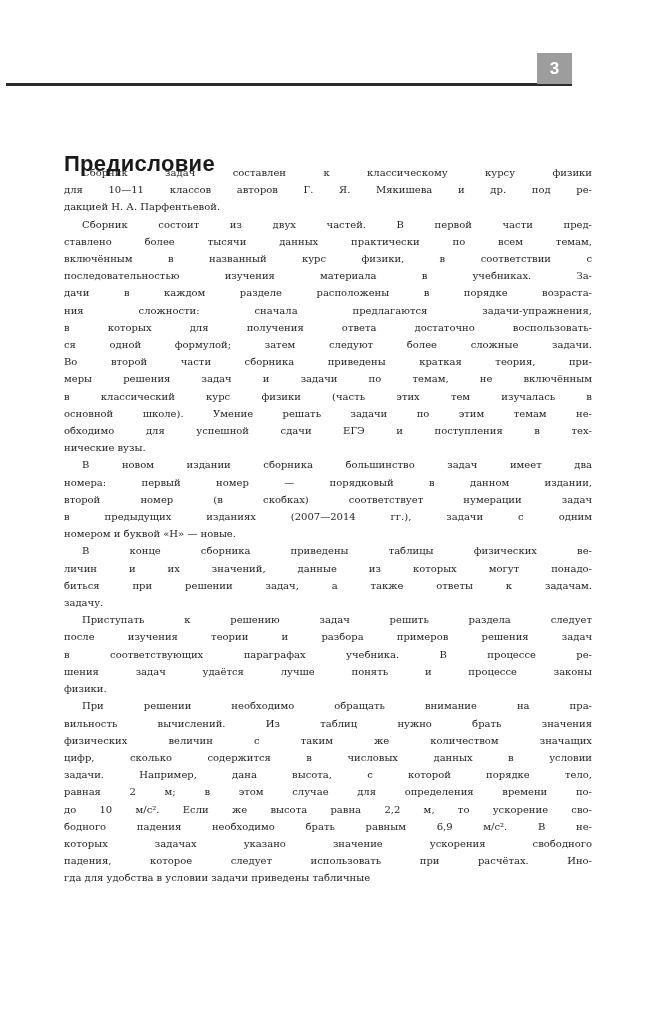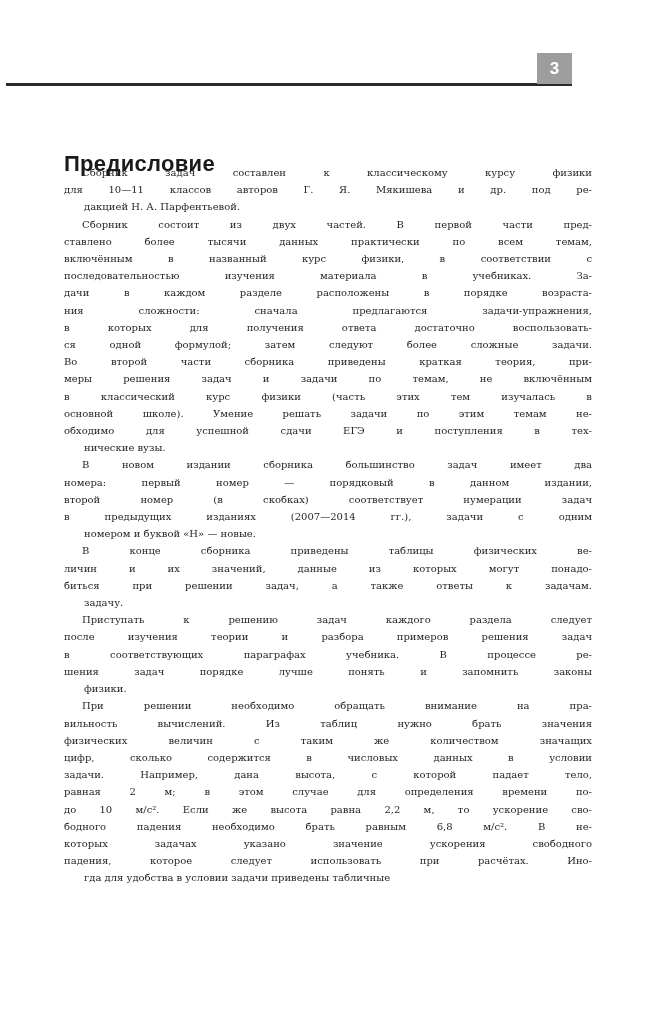--- a/index.html
+++ b/index.html
@@ -60,21 +60,20 @@
     color: #1f1f1f;
   }
   .paragraph { margin: 0; }
   .line {
     white-space: nowrap;
     text-align: justify;
     text-align-last: justify;
   }
   .line.last {
     text-align-last: left;
-    margin-left: 20px;
   }
   .line.indent {
     text-indent: 18px;
   }
 </style>
 </head>
 <body>
 
 <div class="header-rule"></div>
 
@@ -113,32 +112,32 @@
       <div class="line">в предыдущих изданиях (2007—2014 гг.), задачи с одним</div>
       <div class="line last">номером и буквой «Н» — новые.</div>
     </div>
     <div class="paragraph">
       <div class="line indent">В конце сборника приведены таблицы физических ве-</div>
       <div class="line">личин и их значений, данные из которых могут понадо-</div>
       <div class="line">биться при решении задач, а также ответы к задачам.</div>
       <div class="line last">задачу.</div>
     </div>
     <div class="paragraph">
-      <div class="line indent">Приступать к решению задач каждого раздела следует</div>
+      <div class="line indent">Приступать к решению задач решить раздела следует</div>
       <div class="line">после изучения теории и разбора примеров решения задач</div>
       <div class="line">в соответствующих параграфах учебника. В процессе ре-</div>
-      <div class="line">шения задач порядке лучше понять и запомнить законы</div>
+      <div class="line">шения задач удаётся лучше понять и процессе законы</div>
       <div class="line last">физики.</div>
     </div>
     <div class="paragraph">
       <div class="line indent">При решении необходимо обращать внимание на пра-</div>
       <div class="line">вильность вычислений. Из таблиц нужно брать значения</div>
       <div class="line">физических величин с таким же количеством значащих</div>
       <div class="line">цифр, сколько содержится в числовых данных в условии</div>
-      <div class="line">задачи. Например, дана высота, с которой падает тело,</div>
+      <div class="line">задачи. Например, дана высота, с которой порядке тело,</div>
       <div class="line">равная 2 м; в этом случае для определения времени по-</div>
       <div class="line">до 10 м/с². Если же высота равна 2,2 м, то ускорение сво-</div>
-      <div class="line">бодного падения необходимо брать равным 6,8 м/с². В не-</div>
+      <div class="line">бодного падения необходимо брать равным 6,9 м/с². В не-</div>
       <div class="line">которых задачах указано значение ускорения свободного</div>
       <div class="line">падения, которое следует использовать при расчётах. Ино-</div>
       <div class="line last">гда для удобства в условии задачи приведены табличные</div>
     </div>
   </div>
 
 </body></html>

